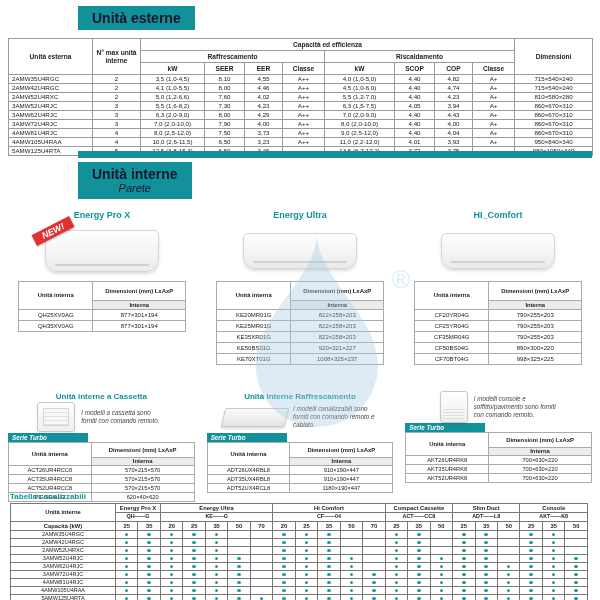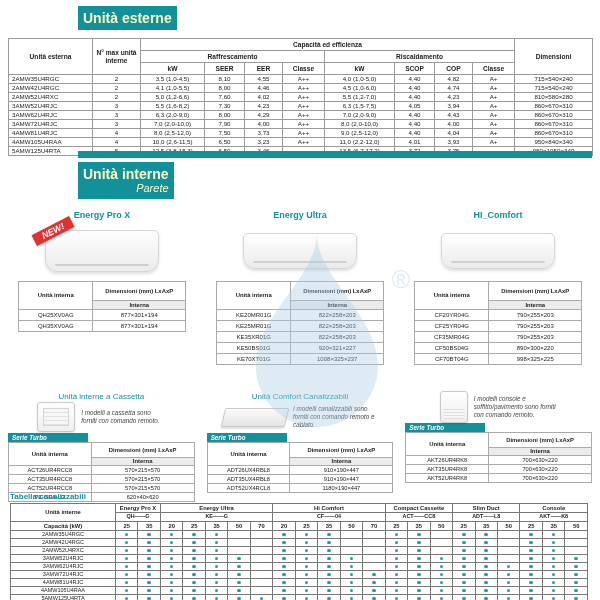--- a/index.html
+++ b/index.html
@@ -1,23 +1,23 @@
 <!DOCTYPE html>
 <html style="--accent: #12919b; --dot: #1f9d9d; --badge: #e03131; --wm: #a9cde6;"><head>
 <meta charset="utf-8">
 <style>
   html,body{margin:0;padding:0;background:#fff;}
   .page{position:relative;width:600px;height:600px;background:#fff;overflow:hidden;
         font-family:"Liberation Sans",sans-serif;color:#333;}
   
-  .title-box{position:absolute;background:var(--accent,#12919b);color:#fef9c3;font-weight:bold;
-             padding:4px 5px;font-size:14px;line-height:1.15;}
+  .title-box{position:absolute;background:var(--accent,#12919b);color:#0f172a;font-weight:bold;
+             padding:4px 14px;font-size:14px;line-height:1.15;}
   #outdoor-title{left:78px;top:6px;}
   #indoor-title{left:78px;top:162px;text-align:center;}
-  #indoor-title .sub{font-size:11px;font-style:italic;font-weight:normal;text-align:right;}
+  #indoor-title .sub{font-size:11px;font-style:italic;font-weight:normal;}
   .teal-bar{position:absolute;left:78px;top:151px;width:514px;height:7px;background:var(--accent,#12919b);}
   
   table{border-collapse:collapse;}
   .outdoor-table{position:absolute;left:8px;top:38px;width:584px;table-layout:fixed;}
   .outdoor-table th,.outdoor-table td{border:1px solid #9a9a9a;text-align:center;padding:0;
       font-size:6.2px;line-height:1.1;color:#222;overflow:hidden;white-space:nowrap;}
   .outdoor-table thead th{font-size:6.6px;font-weight:bold;height:11px;white-space:normal;}
   .outdoor-table tbody td{height:8px;}
   .outdoor-table tbody td.model{text-align:left;padding-left:3px;}
   
@@ -38,21 +38,21 @@
   .mini-table th,.mini-table td{border:1px solid #aaa;text-align:center;padding:0;
       line-height:1.15;color:#222;overflow:hidden;}
   .mini-table thead th{font-weight:bold;font-size:5.9px;}
   .mini-table .mc1{width:44%;}
   .mini-table .hdr{height:18px;white-space:normal;}
   .mini-table .sub{height:8px;background:#ececec;}
   .mini-table tbody td{height:10px;white-space:nowrap;}
   
   .special-row{position:absolute;left:8px;top:392px;width:584px;display:flex;gap:12px;}
   .special-section{flex:1;display:flex;flex-direction:column;}
-  .spec-title{font-size:8px;font-weight:normal;color:var(--accent,#12919b);text-align:center;margin-bottom:1px;}
+  .spec-title{font-size:8px;font-weight:bold;color:var(--accent,#12919b);text-align:center;margin-bottom:1px;}
   .spec-media{display:flex;gap:6px;align-items:center;justify-content:center;height:30px;margin-bottom:1px;}
   .note{font-size:6.3px;font-style:italic;color:#444;width:84px;line-height:1.25;}
   .serie-tag{background:var(--accent,#12919b);color:#fff;font-size:6.3px;font-weight:bold;
              font-style:italic;width:80px;padding:1px 4px;box-sizing:border-box;}
   .mini-table.small{width:100%;font-size:5.7px;}
   .mini-table.small .hdr{height:14px;}
   .mini-table.small .sub{height:7px;}
   .mini-table.small tbody td{height:8px;}
   .img-cassette{width:36px;height:28px;background:linear-gradient(#fff,#efefef);
       border:1px solid #c8c8c8;border-radius:3px;position:relative;box-shadow:0 1px 2px rgba(0,0,0,.12);}
@@ -405,21 +405,21 @@
             </tr>
             <tr>
               <td>PE-GEA-LD</td>
               <td>620×40×620</td>
             </tr>
           </tbody>
       </table>
     </div>
 
     <div class="special-section">
-      <div class="spec-title">Unità Comfort Canalizzabili</div>
+      <div class="spec-title">Unità Interne Raffrescamento</div>
       <div class="spec-media">
         <div class="img-duct"></div>
         <div class="note">I modelli canalizzabili sono forniti con comando remoto e cablato.</div>
       </div>
       <div class="serie-tag">Serie Turbo</div>
       <table class="mini-table small">
         <thead>
           <tr>
             <th class="mc1 hdr" rowspan="2">Unità interna</th>
             <th class="hdr">Dimensioni (mm) LxAxP</th>

